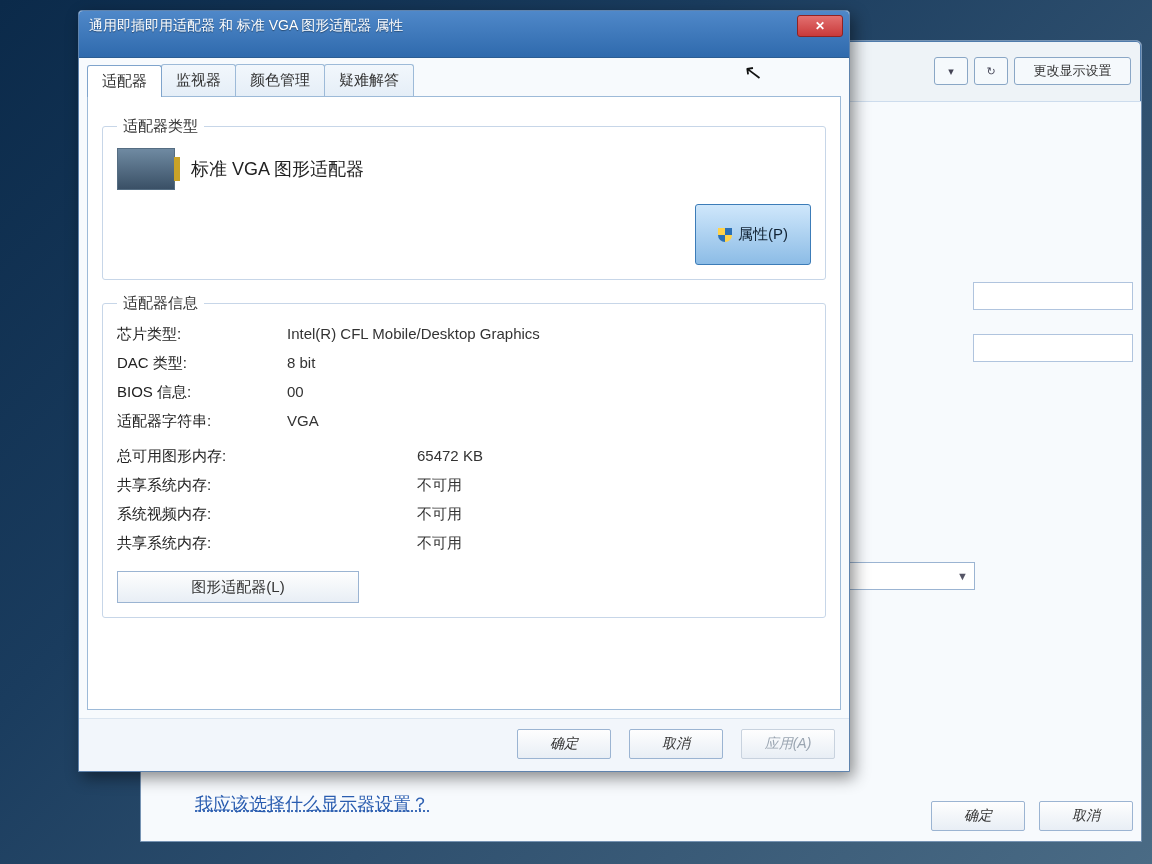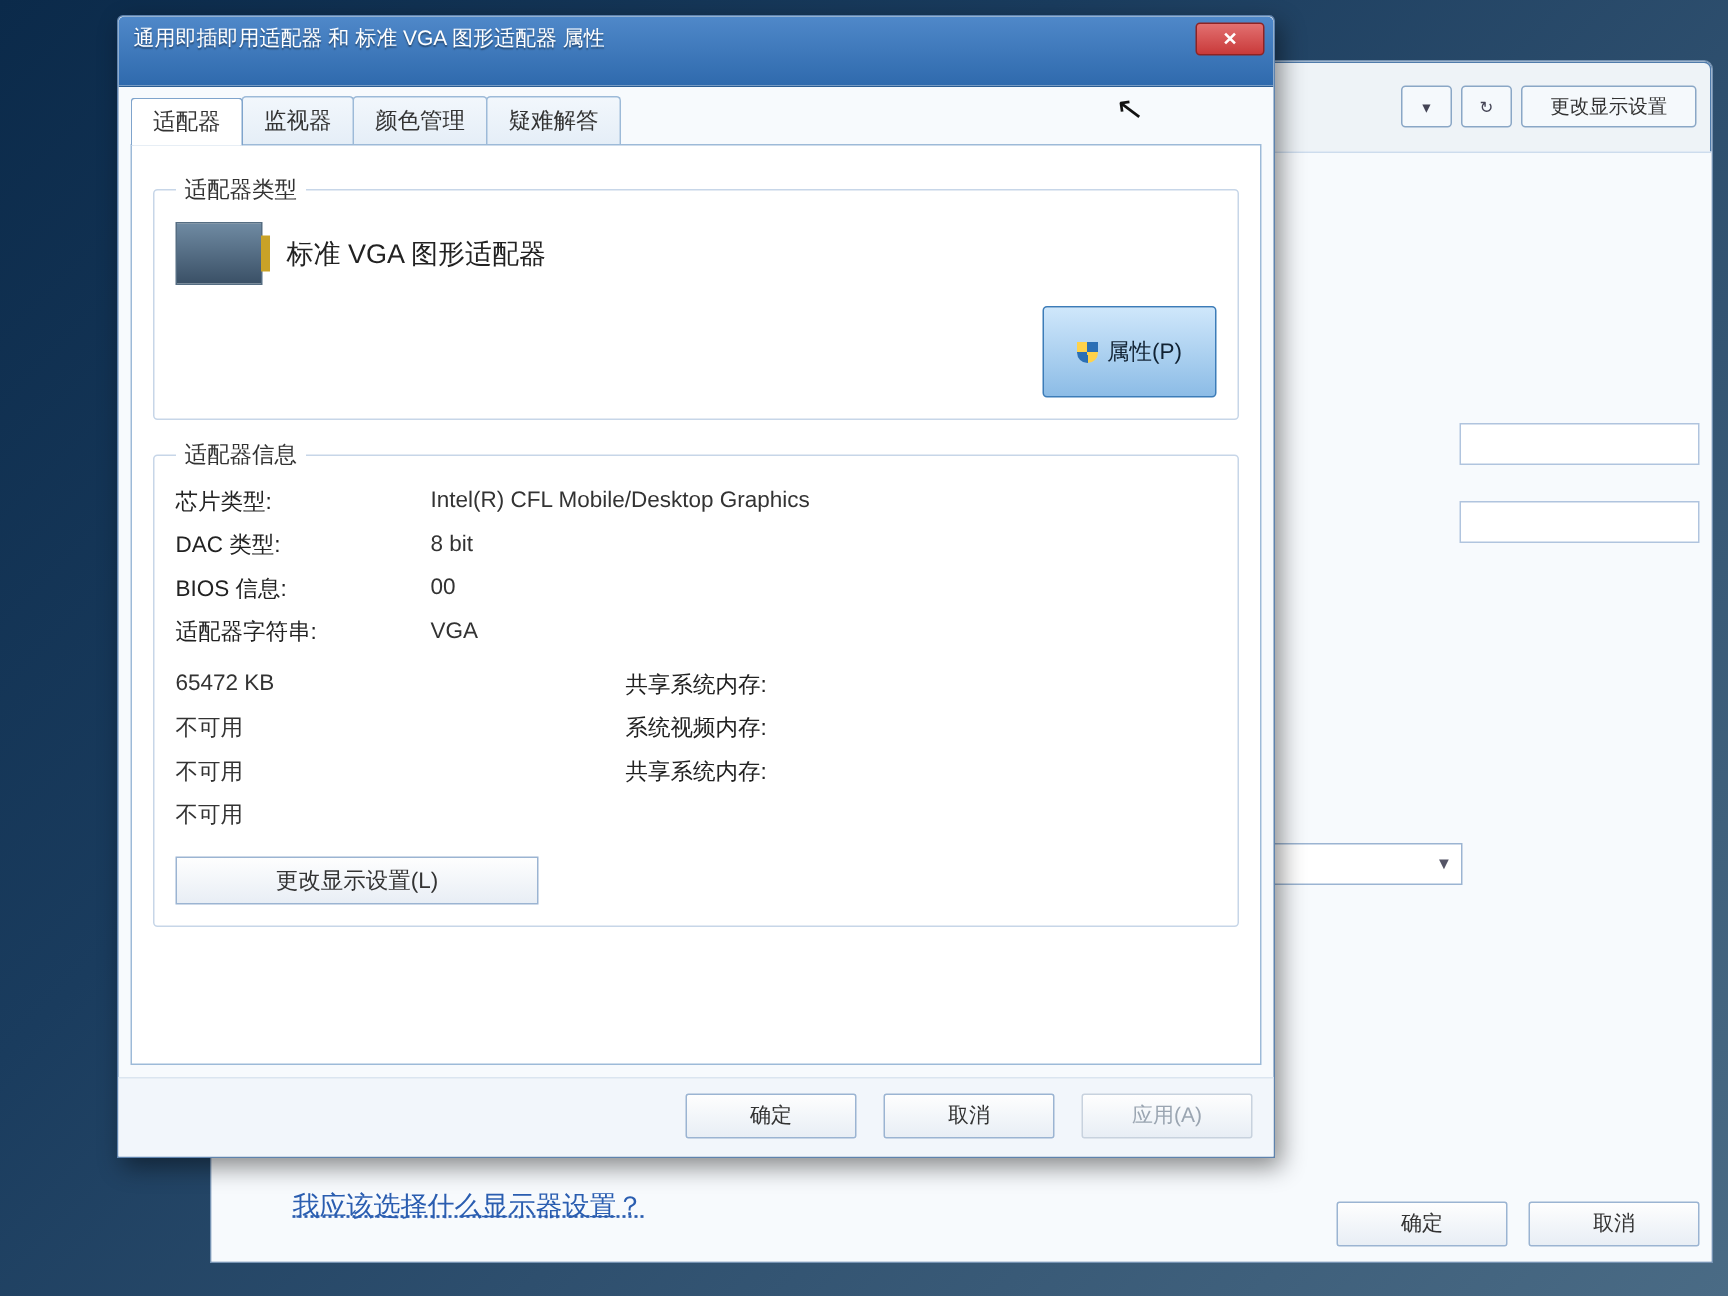--- a/index.html
+++ b/index.html
@@ -219,22 +219,23 @@
     padding: 10px 14px 12px 0;
     border-top: 1px solid #dbe5f0;
     background:#f2f6fb;
   }
   .btn {
     min-width: 92px; height: 28px;
     background: linear-gradient(#fefefe,#e8eef5);
     border: 1px solid #9bb4d2;
     display:inline-flex;align-items:center;justify-content:center;
     font-size:14px;color:#333;
-    padding: 0 10px;
+    padding: 0 0;
     border-radius:2px;
+    font-style:italic;
   }
   .btn.disabled { color:#9aa5b1; border-color:#c8d2de;}
 
   .cursor {
     position:absolute;
     left: 744px; top: 60px;
     font-size: 22px; color:#111;
     transform: rotate(-8deg);
     pointer-events: none;
   }
@@ -307,33 +308,34 @@
           <div class="info-value">8 bit</div>
 
           <div class="info-label">BIOS 信息:</div>
           <div class="info-value">00</div>
 
           <div class="info-label">适配器字符串:</div>
           <div class="info-value">VGA</div>
         </div>
 
         <div class="info-grid2">
+          <div class="info-label">总可用图形内存:</div>
           <div class="info-value">65472 KB</div>
 
           <div class="info-label">共享系统内存:</div>
           <div class="info-value">不可用</div>
 
           <div class="info-label">系统视频内存:</div>
           <div class="info-value">不可用</div>
 
           <div class="info-label">共享系统内存:</div>
           <div class="info-value">不可用</div>
         </div>
 
-        <div class="list-modes">更改显示设置(L)</div>
+        <div class="list-modes">图形适配器(L)</div>
       </fieldset>
 
     </div>
 
     <div class="dialog-buttons">
       <span class="btn">确定</span>
       <span class="btn">取消</span>
       <span class="btn disabled">应用(A)</span>
     </div>
   </div>

